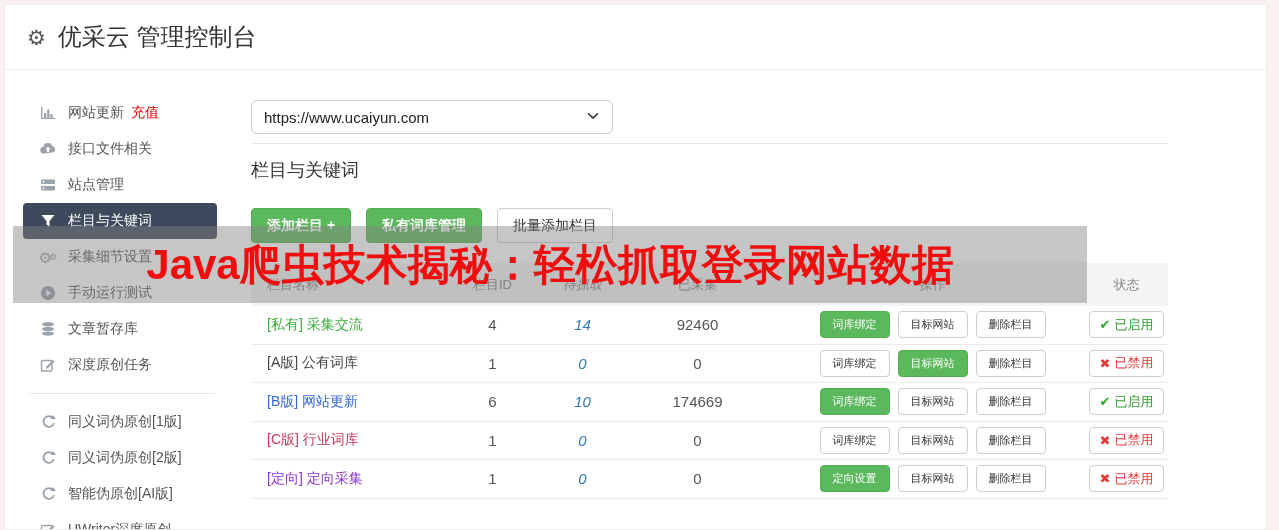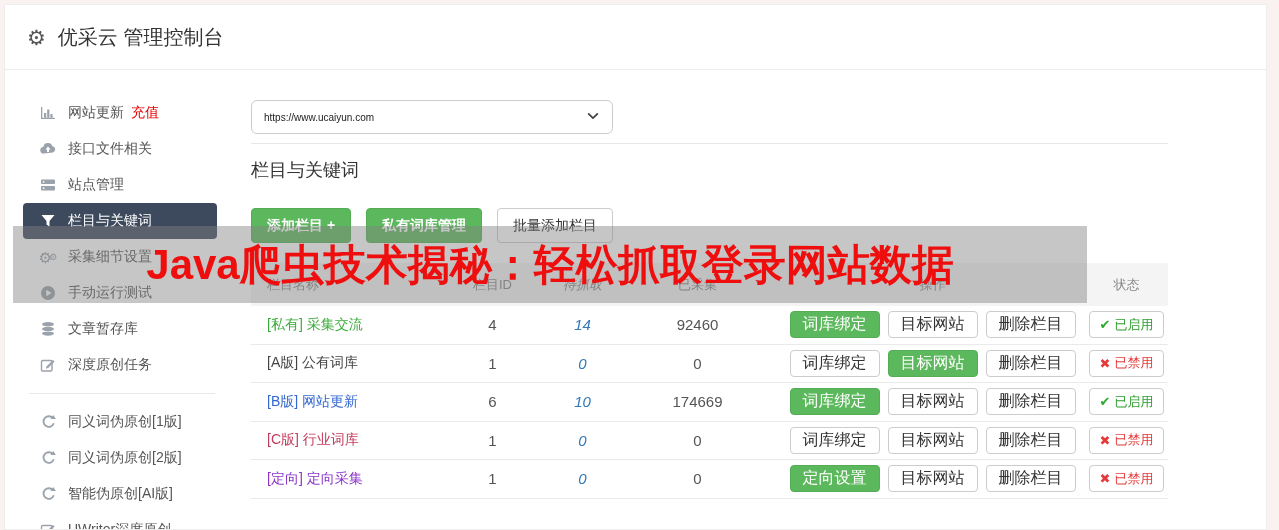--- a/index.html
+++ b/index.html
@@ -6,21 +6,21 @@
   html,body { width:1279px; height:530px; overflow:hidden;
     font-family:"Liberation Sans","DejaVu Sans",sans-serif;
     background:#faf2f1; }
   .page { position:absolute; left:4px; top:4px; width:1263px; height:526px;
     background:#fff; border:1px solid #eeeeee; overflow:hidden; }
 
   
   .app-header { height:65px; display:flex; align-items:center; gap:12px;
     padding-left:22px; border-bottom:1px solid #ececec; background:#fff; }
   .app-gear { font-size:21px; color:#555; line-height:1; }
-  .app-title { font-size:20px; color:#333; }
+  .app-title { font-size:24px; color:#333; }
 
   
   .body-row { display:flex; height:461px; }
 
   
   .sidebar { width:246px; padding-top:25px; flex:0 0 246px; }
   .side-item { height:36px; margin:0 34px 0 18px; display:flex; align-items:center;
     padding-left:16px; border-radius:4px; cursor:pointer; color:#555; font-size:14px; }
   .side-icon { width:18px; height:16px; margin-right:11px; color:#9aa2ab;
     display:inline-flex; align-items:center; justify-content:center; flex:0 0 18px; }
@@ -29,21 +29,21 @@
   .side-item.active { background:var(--sidebar_active_bg,#3d4a5d); color:#fff; }
   .side-item.active .side-icon { color:#fff; }
   .side-divider { border-top:1px solid #e8e8e8; margin:10px 36px 10px 24px; }
   .gear-big { font-size:15px; line-height:1; }
   .gear-small { font-size:9px; line-height:1; margin-left:-3px; vertical-align:top; }
 
   
   .main { flex:1; padding-top:30px; }
   .site-select { width:362px; height:34px; border:1px solid #ccc; border-radius:6px;
     display:flex; align-items:center; justify-content:space-between;
-    padding:0 12px; font-size:10px; color:#222; cursor:pointer; background:#fff; }
+    padding:0 12px; font-size:15px; color:#222; cursor:pointer; background:#fff; }
   .main-sep { width:917px; border-top:1px solid #e8e8e8; margin-top:9px; }
   .page-title { font-size:18px; font-weight:500; color:#333; margin-top:14px; }
   .toolbar { margin-top:26px; display:flex; gap:15px; }
   .btn { height:35px; border-radius:4px; font-size:14px; padding:0 15px; cursor:pointer;
     font-family:inherit; }
   .btn.green { background:var(--accent_green,#5cb85c); color:#fff;
     border:1px solid var(--accent_green_border,#54ad54);font-weight:bold; }
   .btn.white { background:#fff; color:#333; border:1px solid #ccc; }
 
   
@@ -54,21 +54,21 @@
     font-size:14px; background:#fff; }
   .col-name { width:170px; padding-left:2px;margin-left:14px; }
   .col-id { width:115px; text-align:center; }
   .col-pending { width:65px; text-align:center;font-style:italic; }
   .col-collected { width:165px; text-align:center; }
   .col-actions { width:305px; display:flex; gap:8px; align-items:center; justify-content:center; }
   .col-status { flex:1; display:flex; justify-content:center; }
   .trow .col-id, .trow .col-collected { color:#555; font-size:15px; }
   .trow .col-pending a { color:var(--link_blue,#337ab7); text-decoration:none; font-size:15px; cursor:pointer; }
   .row-name { text-decoration:none; cursor:pointer; }
-  .act { height:27px; font-size:16px; padding:0 12px; border-radius:4px; cursor:pointer;
+  .act { height:27px; font-size:11px; padding:0 12px; border-radius:4px; cursor:pointer;
     font-family:inherit; }
   .act.green { background:var(--accent_green,#5cb85c); color:#fff;
     border:1px solid var(--accent_green_border,#54ad54); }
   .act.white { background:#fff; color:#333; border:1px solid #ccc; }
   .status-btn { height:27px; padding:0 10px; border-radius:4px; border:1px solid #ccc;
     background:#fff; display:flex; align-items:center; gap:4px; font-size:13px; cursor:pointer;
     font-family:inherit; }
   .status-btn.enabled .s-ico { color:#2ca82c; }
   .status-btn.enabled .s-label { color:var(--status_green,#2f9e2f); }
   .status-btn.disabled .s-ico { color:var(--status_red,#e43a3a); }

